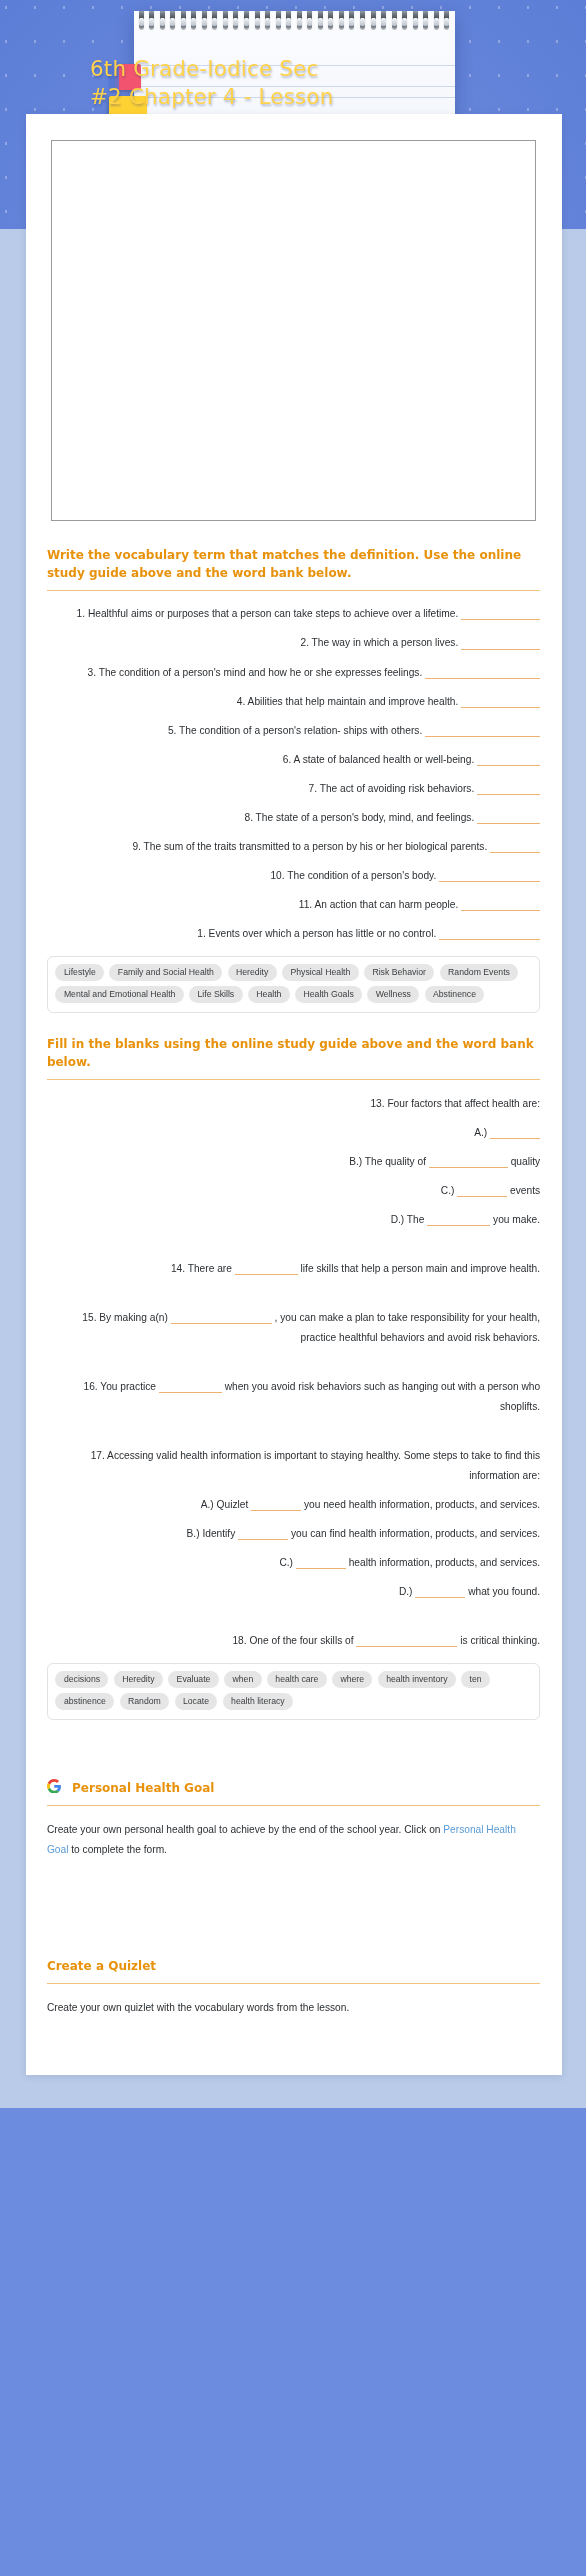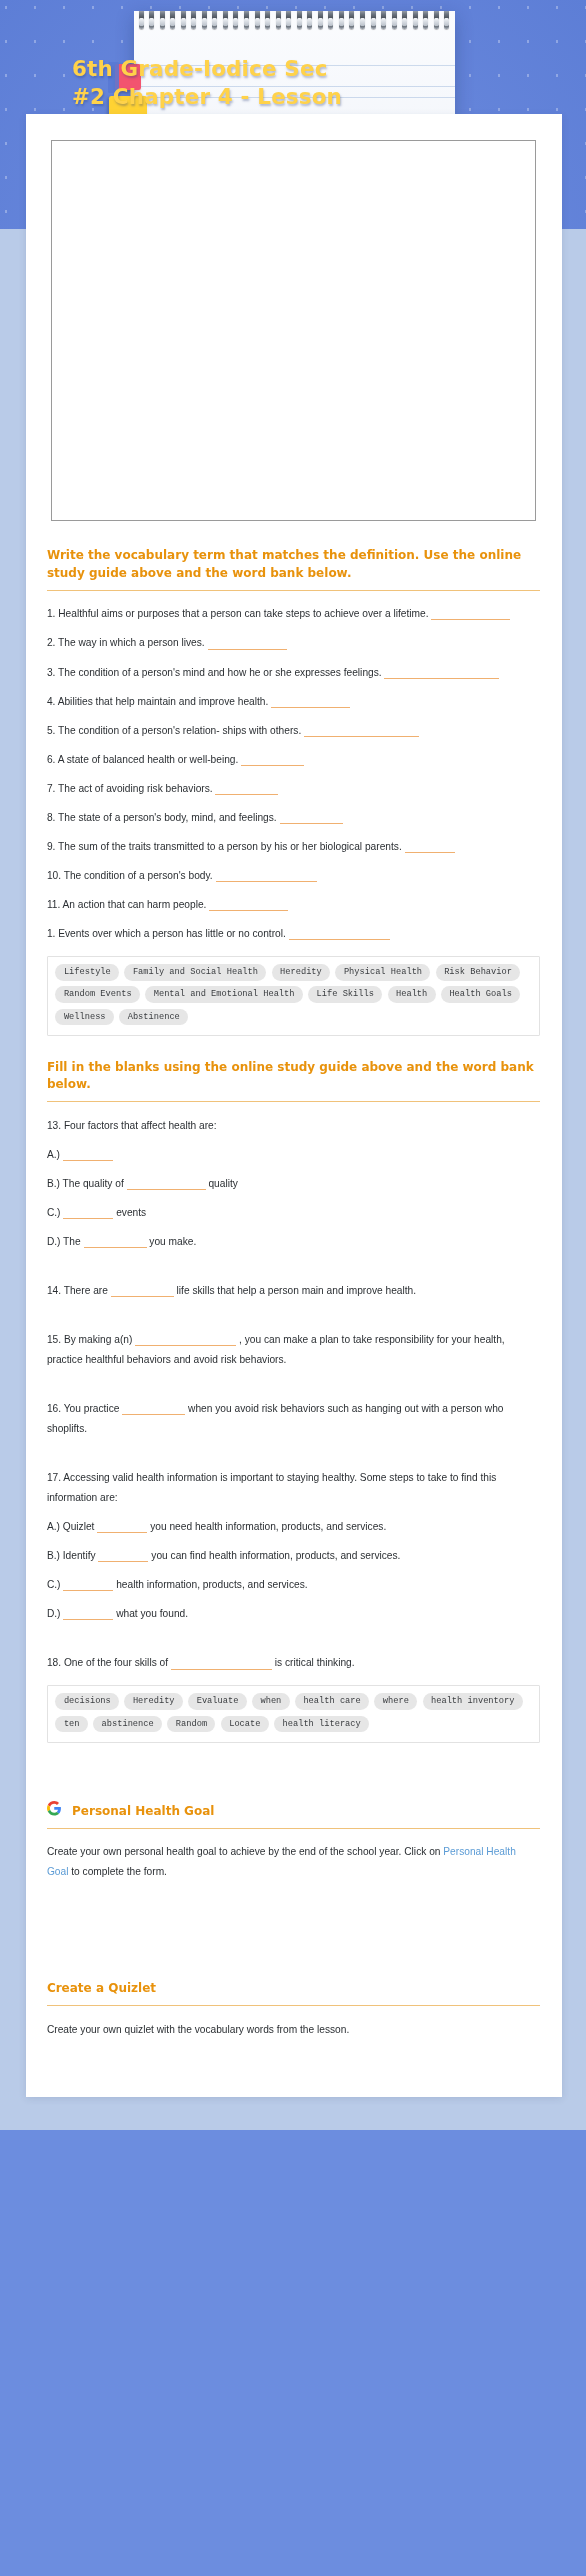--- a/index.html
+++ b/index.html
@@ -80,26 +80,26 @@
   .tab-green{
     position:absolute; left:144px; top:219px;
     width:20px; height:13.8px; background:#3cc94a; border-radius:1.5px;
   }
   .tab-orange{
     position:absolute; left:125px; top:170px;
     width:12.2px; height:43px; background:#f08a2a; border-radius:1.5px; opacity:.95;
   }
   .hero-title {
     position:absolute;
-    left: 72px;
+    left: 90px;
     top: 55px;
     width: 428px;
     color:#ffd24a;
     font-family:"DejaVu Sans", sans-serif;
-    font-weight:700;
+    font-weight:400;
     font-size: 21.4px;
     line-height: 1.30;
     letter-spacing:0.2px;
     text-shadow: 0.8px 1.5px 2.3px rgba(40,60,120,.35);
   }
 
   
   .page-wrap{
     background:#b9cbe8;
     padding: 0 7.6px 21.4px 7.6px;
@@ -134,41 +134,41 @@
     margin: 7.6px 0 13.8px 0;
   }
   .sec-head-row{ display:flex; align-items:center; gap:10.7px; }
 
   
   .q{
     color:#2b2f33;
     font-size:10.2px;
     line-height: 1.95;
     margin: 0 0 9.2px 0;
+    text-align: right;
   }
   .blank{
     display:inline-block;
     border-bottom:0.8px solid #f0b070;
     vertical-align: -3.1px;
     height:10.7px;
   }
   .b-sm{ width:50px; }
   .b-md{ width:63px; }
   .b-lg{ width:79px; }
   .b-xl{ width:101px; }
   .b-xxl{ width:115px; }
 
   
   .wordbank{
     border:0.8px solid #e2e2e2;
-    border-radius:1px;
+    border-radius:6px;
     padding:6.9px 7.6px 3.8px 7.6px;
     margin: 12.2px 0 23px 0;
     background:#fff;
-    font-family:Liberation Mono, monospace;
   }
   .chip{
     display:inline-block;
     background:#e6e6e6;
     color:#3a3d40;
     font-size:8.7px;
     border-radius:8.4px;
     padding:3.1px 8.4px 3.8px 8.4px;
     margin: 0 5.3px 5.3px 0;
     white-space:nowrap;

